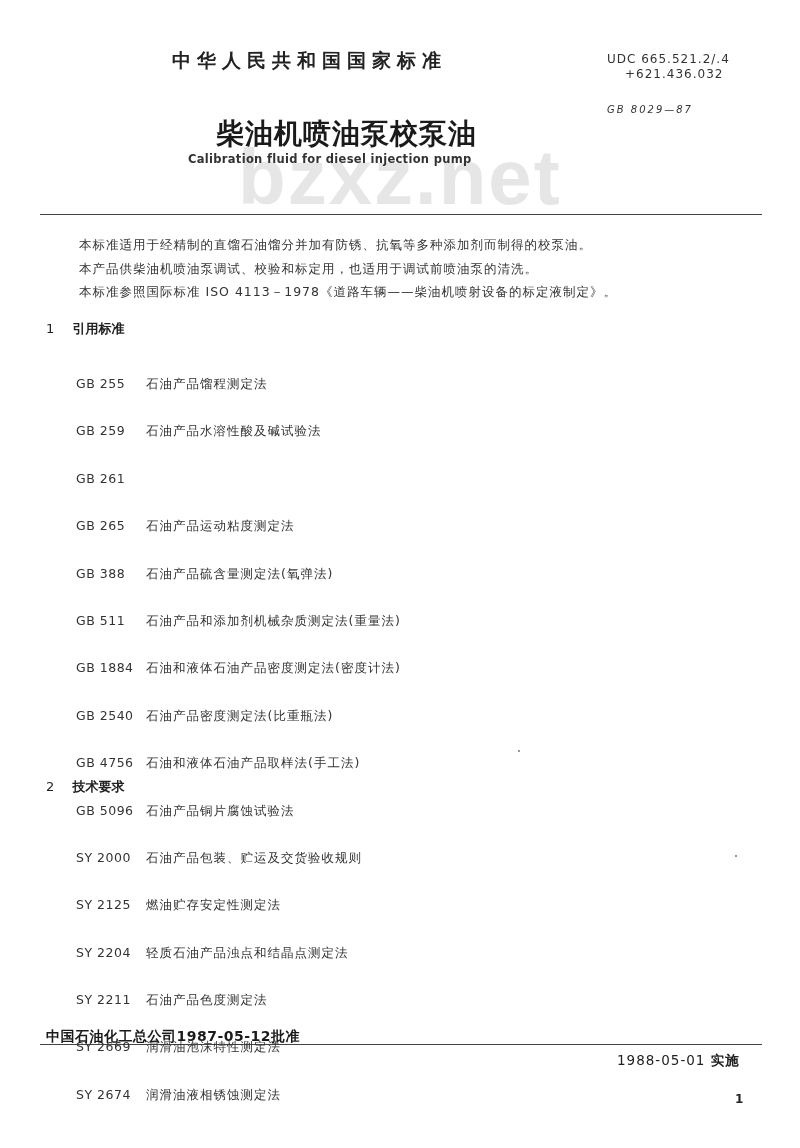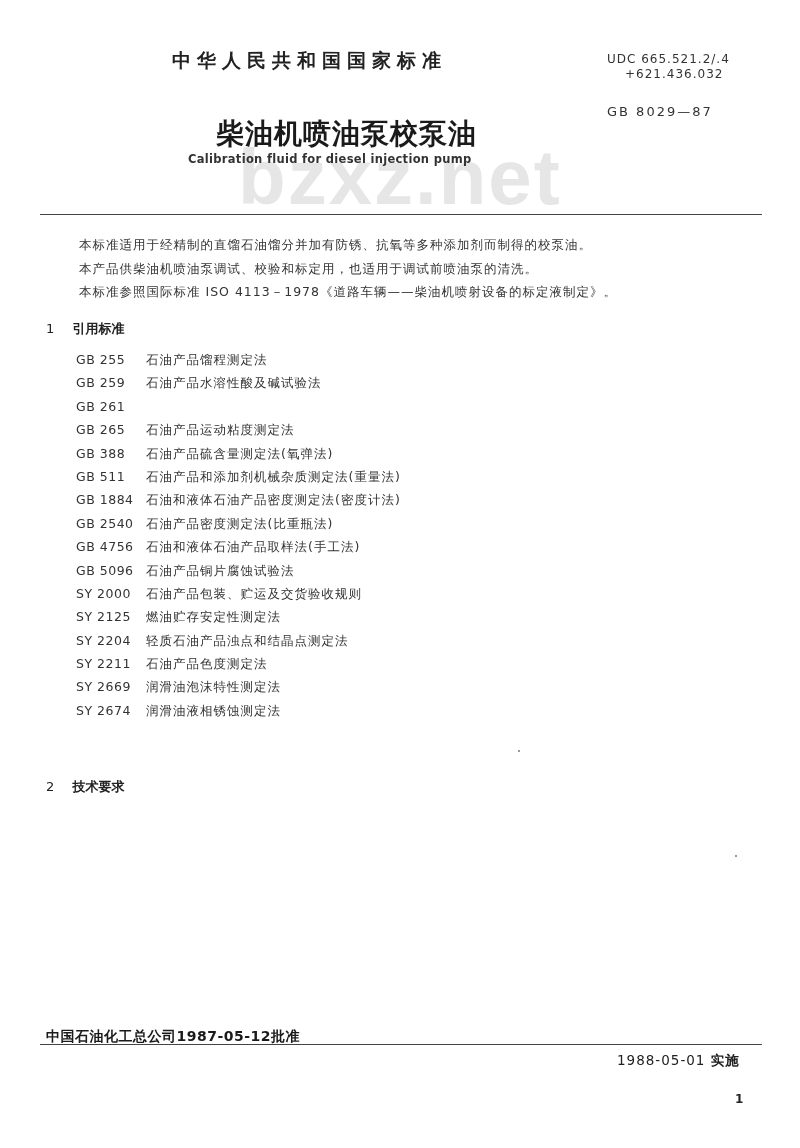--- a/index.html
+++ b/index.html
@@ -6,37 +6,37 @@
   body {
     width: 800px; height: 1148px; background: #ffffff; position: relative; overflow: hidden;
     font-family: "DejaVu Sans", "Liberation Sans", sans-serif; color: #1a1a1a;
   }
   .abs { position: absolute; }
   .header-title {
     left: 172px; top: 48px; font-size: 19px; font-weight: bold; letter-spacing: 6px; color: #222;
   }
   .udc { left: 607px; top: 52px; font-size: 12px; line-height: 15px; color: #333; letter-spacing: 1px; }
   .udc .l2 { padding-left: 18px; }
-  .gb-code { left: 607px; top: 104px; font-size: 13px; color: #333; letter-spacing: 2px; }
+  .gb-code { left: 607px; top: 104px; font-size: 10px; color: #333; letter-spacing: 2px; font-style: italic; }
   .doc-title { left: 216px; top: 115px; font-size: 28px; font-weight: bold; letter-spacing: 1px; color: #1a1a1a; }
   .doc-subtitle { left: 188px; top: 152px; font-size: 11.5px; font-weight: bold; color: #333; letter-spacing: 0.3px; }
   .watermark {
     left: 218px; top: 132px; font-size: 78px; font-weight: bold; color: #e6e6e6;
     letter-spacing: 2px; font-family: "Liberation Sans", sans-serif; z-index: 0; margin-left: 20px;
   }
   .rule-top { left: 40px; top: 214px; width: 722px; height: 1px; background: #444; }
   .rule-bottom { left: 40px; top: 1044px; width: 722px; height: 1px; background: #444; }
   .content { z-index: 1; }
   .para { left: 79px; font-size: 12.5px; color: #333; letter-spacing: 1px; white-space: nowrap; }
   .p1 { top: 237px; } .p2 { top: 261px; } .p3 { top: 284px; }
   .sec { left: 46px; font-size: 13px; color: #222; font-weight: bold; }
   .sec .num { display: inline-block; width: 22px; font-weight: normal; }
   .sec1 { top: 320px; } .sec2 { top: 778px; }
   .refs { left: 76px; top: 352px; }
-  .ref-row { height: 23.4px; font-size: 12.5px; color: #333; white-space: nowrap; display: flex; }
+  .ref-row { height: 23.4px; font-size: 12.5px; color: #333; white-space: nowrap; display: flex; margin-top: 24px; }
   .ref-code { width: 70px; letter-spacing: 0.5px; }
   .ref-title { letter-spacing: 1px; }
   .footer-left { left: 46px; top: 1028px; font-size: 14px; font-weight: bold; color: #1a1a1a; letter-spacing: 0.5px; }
   .footer-right { left: 617px; top: 1052px; font-size: 13.5px; color: #222; letter-spacing: 1px; }
   .footer-right .b { font-weight: bold; }
   .page-num { left: 735px; top: 1092px; font-size: 12px; font-weight: bold; color: #222; }
   .speck { width: 2px; height: 2px; background: #999; }
 </style>
 </head>
 <body>

